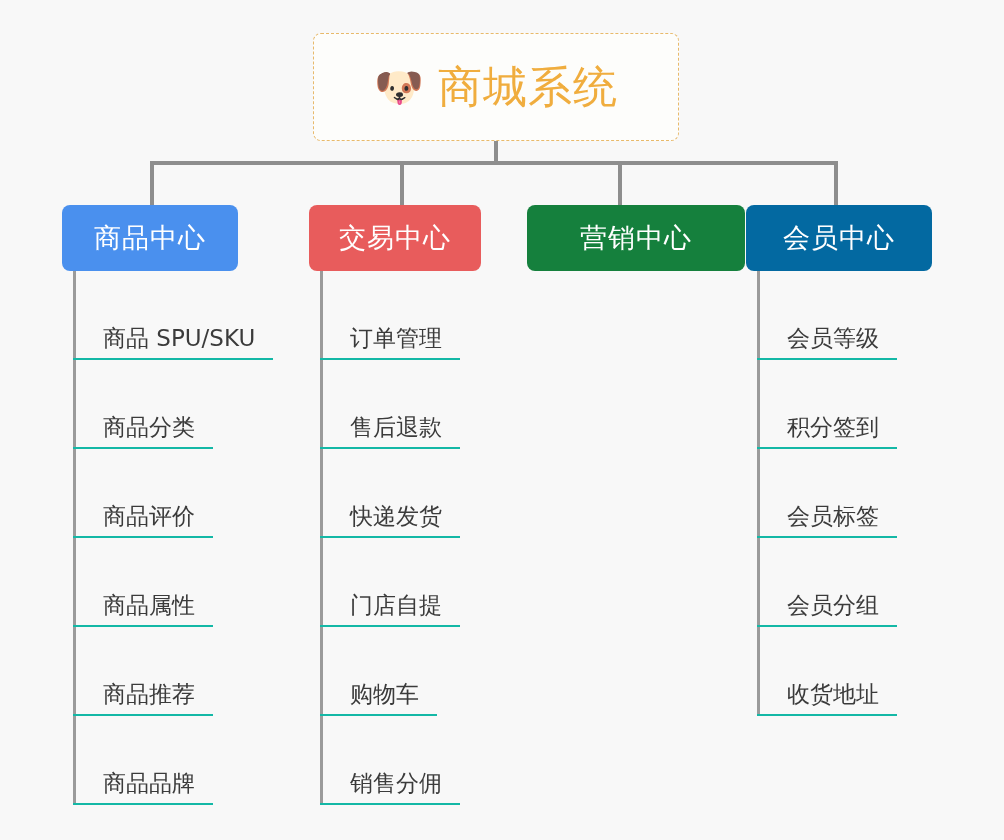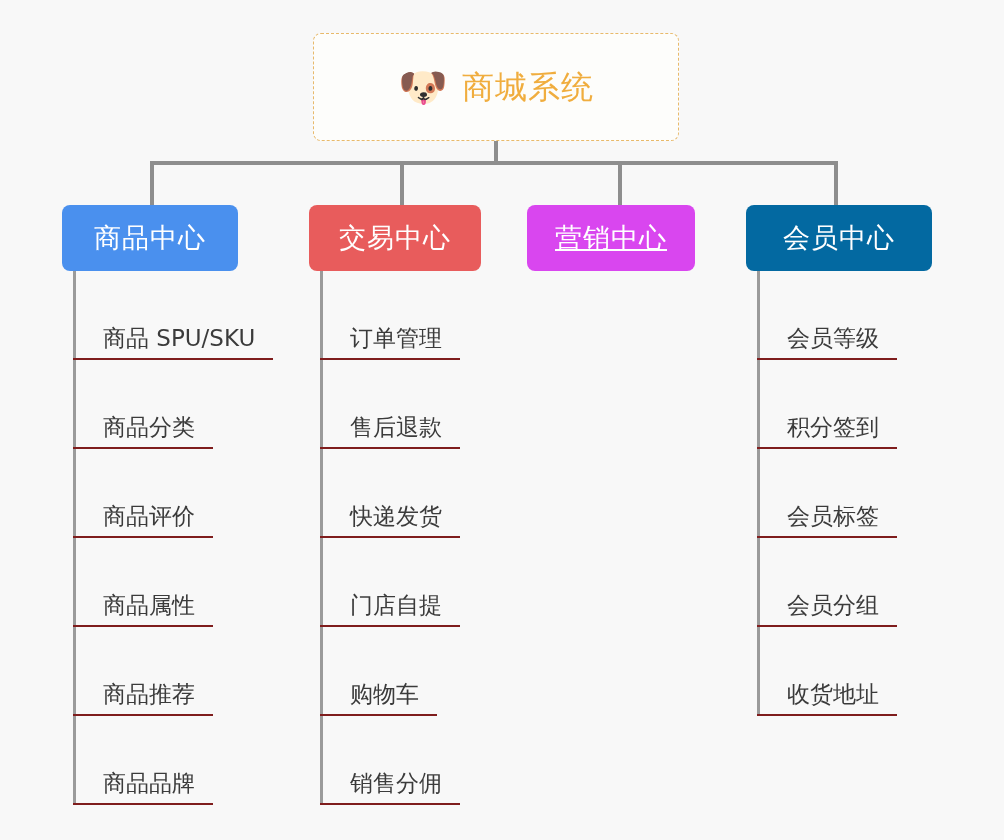--- a/index.html
+++ b/index.html
@@ -35,21 +35,21 @@
     align-items: center;
     justify-content: center;
     gap: 14px;
   }
   .root-emoji {
     font-size: 40px;
     line-height: 1;
     display: block;
   }
   .root-title {
-    font-size: 32px;
+    font-size: 44px;
     color: #f0ad3e;
     letter-spacing: 1px;
     line-height: 1;
     white-space: nowrap;
   }
 
   
   .line {
     position: absolute;
     background: #8e8e8e;
@@ -98,31 +98,31 @@
     align-items: flex-end;
     padding-left: 11px;
     box-sizing: border-box;
   }
   .leaf-label {
     display: inline-block;
     font-size: 23px;
     color: #3b3b3b;
     line-height: 1;
     padding: 0 18px 8px 30px;
-    border-bottom: 2px solid #7f1d1d;
+    border-bottom: 2px solid #14b8a6;
     white-space: nowrap;
   }
 
   
   .branch-0 { left: 62px; }
   .branch-0 .branch-head { width: 176px; background: #4a90ee; font-family: Liberation Mono, monospace; }
   .branch-1 { left: 309px; }
   .branch-1 .branch-head { width: 172px; background: #e85c5c; }
   .branch-2 { left: 527px; }
-  .branch-2 .branch-head { width: 168px; background: #d946ef; text-decoration: underline; }
+  .branch-2 .branch-head { width: 218px; background: #15803d; }
   .branch-3 { left: 746px; }
   .branch-3 .branch-head { width: 186px; background: #0369a1; }
 </style>
 </head>
 <body>
 
 <div id="canvas">
 
   <div class="root-node">
     <span class="root-emoji">🐶</span>

